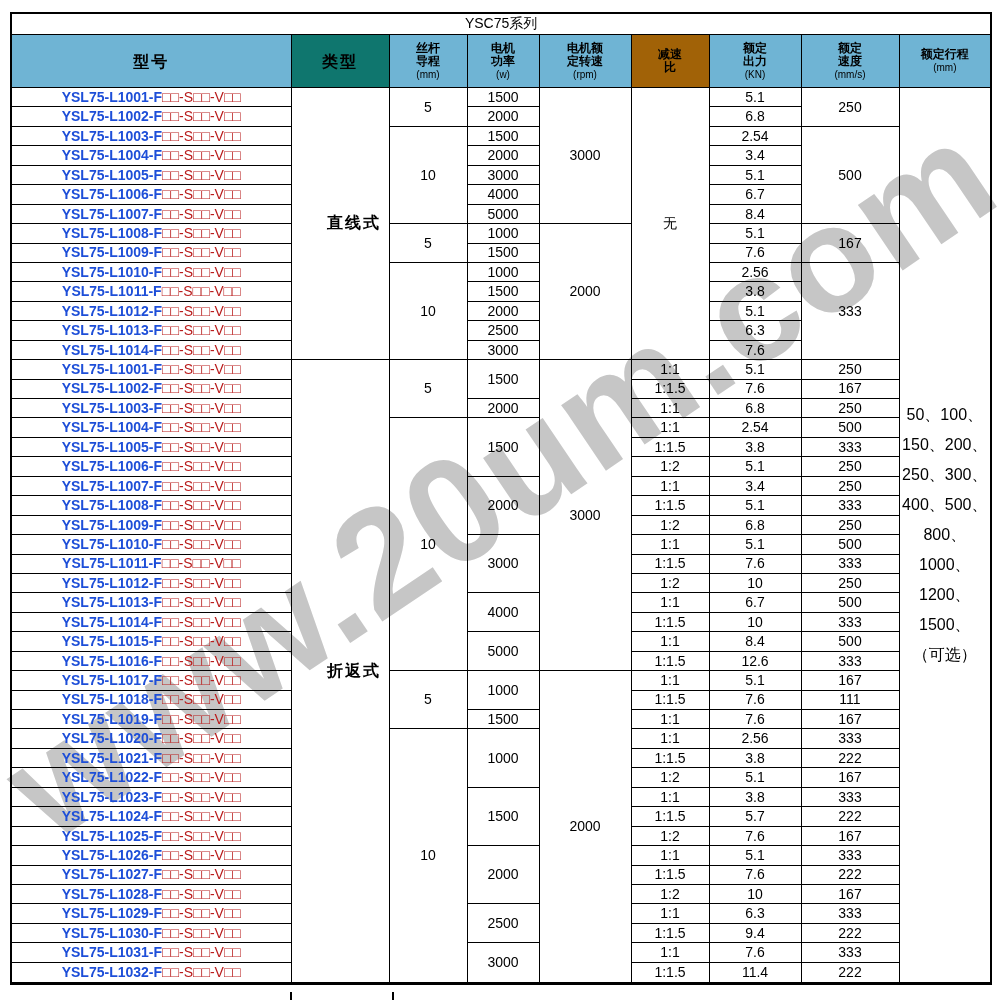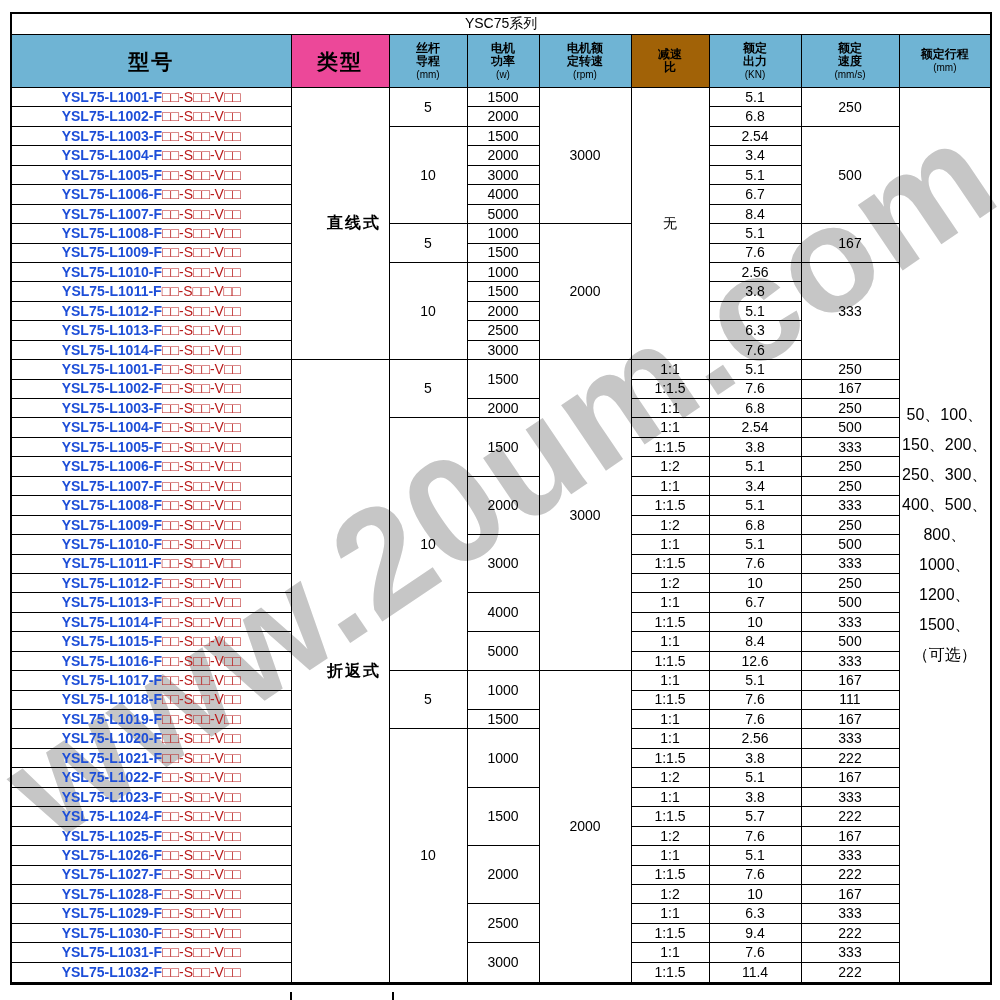--- a/index.html
+++ b/index.html
@@ -23,21 +23,21 @@
     background:transparent;
   }
   .spec-table th,.spec-table td{
     border:1px solid #000;text-align:center;vertical-align:middle;
     padding:0;overflow:hidden;
   }
   .title-cell{height:20px;font-size:14px;font-weight:normal;}
   .header-row th{
     height:52px;font-weight:bold;font-size:12px;line-height:13px;
   }
-  .header-row th.big{font-size:21px;letter-spacing:2px;}
+  .header-row th.big{font-size:16px;letter-spacing:2px;}
   .header-row .unit{font-size:10px;font-weight:normal;}
   tbody td{font-size:14px;line-height:1.05;}
   td.model{font-size:14px;white-space:nowrap;}
   .mbase{font-weight:bold;color:#1d4ed8;}
   .msuf{color:#b91c1c;font-weight:normal;}
   td.type-cell{font-size:16px;font-weight:bold;letter-spacing:2px;padding-left:28px;}
   td.num{font-size:14px;}
   td.stroke-cell{font-size:16px;line-height:30px;}
   .tick{position:absolute;top:992px;width:2px;height:8px;background:#000;z-index:2;}
   .tick1{left:290px;}
@@ -59,21 +59,21 @@
     <col style="width:92px">
       <col style="width:98px">
       <col style="width:92px">
   </colgroup>
   <thead>
     <tr>
       <td class="title-cell" colspan="9">YSC75系列</td>
     </tr>
     <tr class="header-row" id="header-row">
         <th class="big" style="background:#6FB4D4"><span>型号</span></th>
-        <th class="big" style="background:#ec4899"><span>类型</span></th>
+        <th class="big" style="background:#0f766e"><span>类型</span></th>
         <th class="" style="background:#6FB4D4"><span>丝杆</span><br><span>导程</span><br><span class="unit">(mm)</span></th>
         <th class="" style="background:#6FB4D4"><span>电机</span><br><span>功率</span><br><span class="unit">(w)</span></th>
         <th class="" style="background:#6FB4D4"><span>电机额</span><br><span>定转速</span><br><span class="unit">(rpm)</span></th>
         <th class="" style="background:#a16207"><span>减速</span><br><span>比</span></th>
         <th class="" style="background:#6FB4D4"><span>额定</span><br><span>出力</span><br><span class="unit">(KN)</span></th>
         <th class="" style="background:#6FB4D4"><span>额定</span><br><span>速度</span><br><span class="unit">(mm/s)</span></th>
         <th class="" style="background:#6FB4D4"><span>额定行程</span><br><span class="unit">(mm)</span></th>
       </tr>
   </thead>
   <tbody id="table-body">

